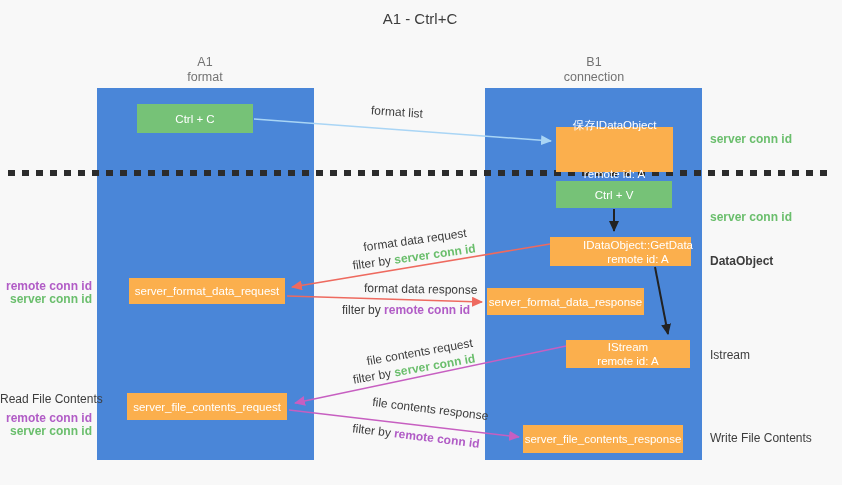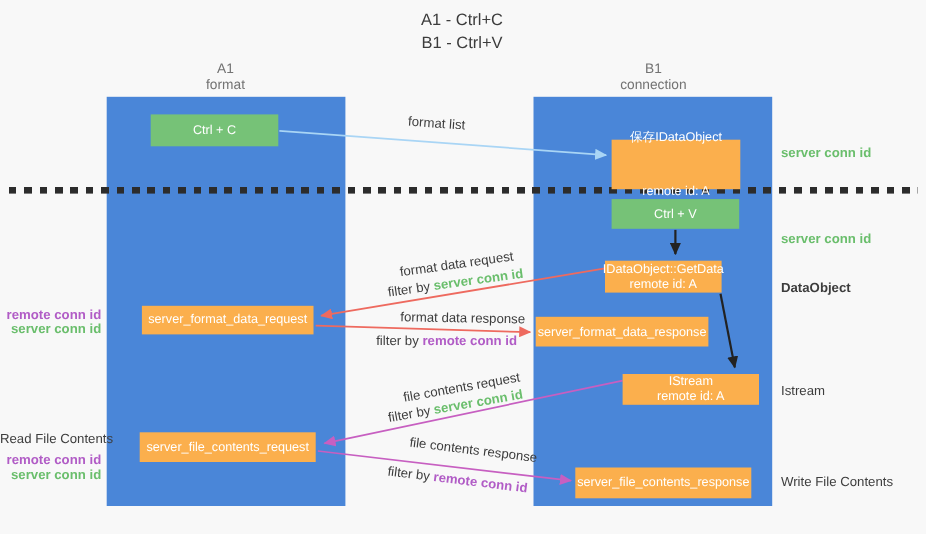--- a/index.html
+++ b/index.html
@@ -38,21 +38,20 @@
   .tp{color:#b15cc6;font-weight:bold;}
   .side-left{left:0;width:92px;text-align:right;font-size:12px;white-space:nowrap;}
   .side-right{left:710px;text-align:left;font-size:12px;white-space:nowrap;}
   svg.arrows{left:0;top:0;pointer-events:none;}
 </style>
 </head>
 <body>
 
 <div class="abs title">
   <div>A1 - Ctrl+C</div>
-  <div>B1 - Ctrl+V</div>
 </div>
 
 <div class="abs lane-header" style="left:155px;top:55px;width:100px;">
   <div>A1</div>
   <div>format</div>
 </div>
 <div class="abs lane-header" style="left:544px;top:55px;width:100px;">
   <div>B1</div>
   <div>connection</div>
 </div>
@@ -92,21 +91,21 @@
 
 <div class="abs box orange-box" style="left:556px;top:127px;width:117px;height:45px;gap:35px;">
   <div>保存IDataObject</div>
   <div>remote id: A</div>
 </div>
 
 <div class="abs box green-box" style="left:556px;top:181px;width:116px;height:27px;">
   <div>Ctrl + V</div>
 </div>
 
-<div class="abs box orange-box" style="left:550px;top:237px;width:106px;height:29px;">
+<div class="abs box orange-box" style="left:550px;top:237px;width:106px;height:29px;padding-left:35px;">
   <div>IDataObject::GetData</div>
   <div>remote id: A</div>
 </div>
 
 <div class="abs box orange-box" style="left:129px;top:278px;width:156px;height:26px;">
   <div>server_format_data_request</div>
 </div>
 
 <div class="abs box orange-box" style="left:487px;top:288px;width:157px;height:27px;">
   <div>server_format_data_response</div>

